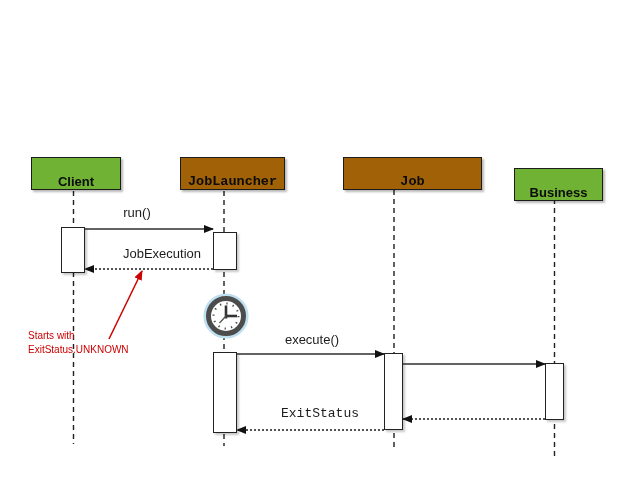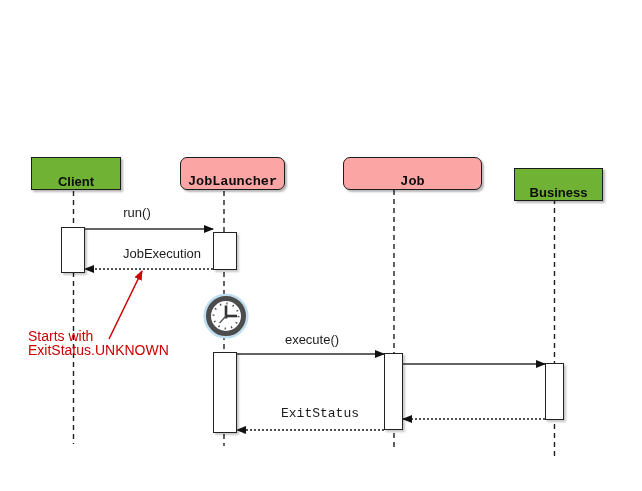--- a/index.html
+++ b/index.html
@@ -5,30 +5,30 @@
   html,body{margin:0;padding:0;background:#fff;}
   .canvas{position:relative;width:642px;height:491px;background:#ffffff;overflow:hidden;
           font-family:"Liberation Sans", sans-serif;}
   .layer{position:absolute;left:0;top:0;width:642px;height:491px;}
   svg{display:block;}
 
   .actor{position:absolute;height:33px;display:flex;align-items:flex-end;justify-content:center;
          border:1px solid #1c1c1c;box-shadow:2px 2px 2px rgba(0,0,0,.28);
          font-weight:bold;font-size:13px;color:#0c0c0c;box-sizing:border-box;}
   .actor.green{background:#6FB234;}
-  .actor.blue{background:#fca5a5;border-radius:7px;}
+  .actor.blue{background:#a16207;}
   .actor.mono{font-family:"Liberation Mono", monospace;font-size:13.5px;letter-spacing:0;}
 
   .activation{position:absolute;background:#ffffff;border:1px solid #222;
               box-shadow:2px 2px 2px rgba(0,0,0,.22);box-sizing:border-box;}
 
   .msg-label{position:absolute;transform:translateX(-50%);white-space:nowrap;
              font-size:13px;color:#1c1c1c;}
 
-  .note{position:absolute;left:28px;top:329px;font-size:14px;line-height:14px;
+  .note{position:absolute;left:28px;top:329px;font-size:10px;line-height:14px;
         color:#CC0000;white-space:nowrap;}
 
   .page-number{position:absolute;left:592px;top:466px;width:24px;text-align:center;
                font-size:9.5px;color:#333;margin-top:36px;}
 </style>
 </head>
 <body>
 
 <div class="canvas">
 

